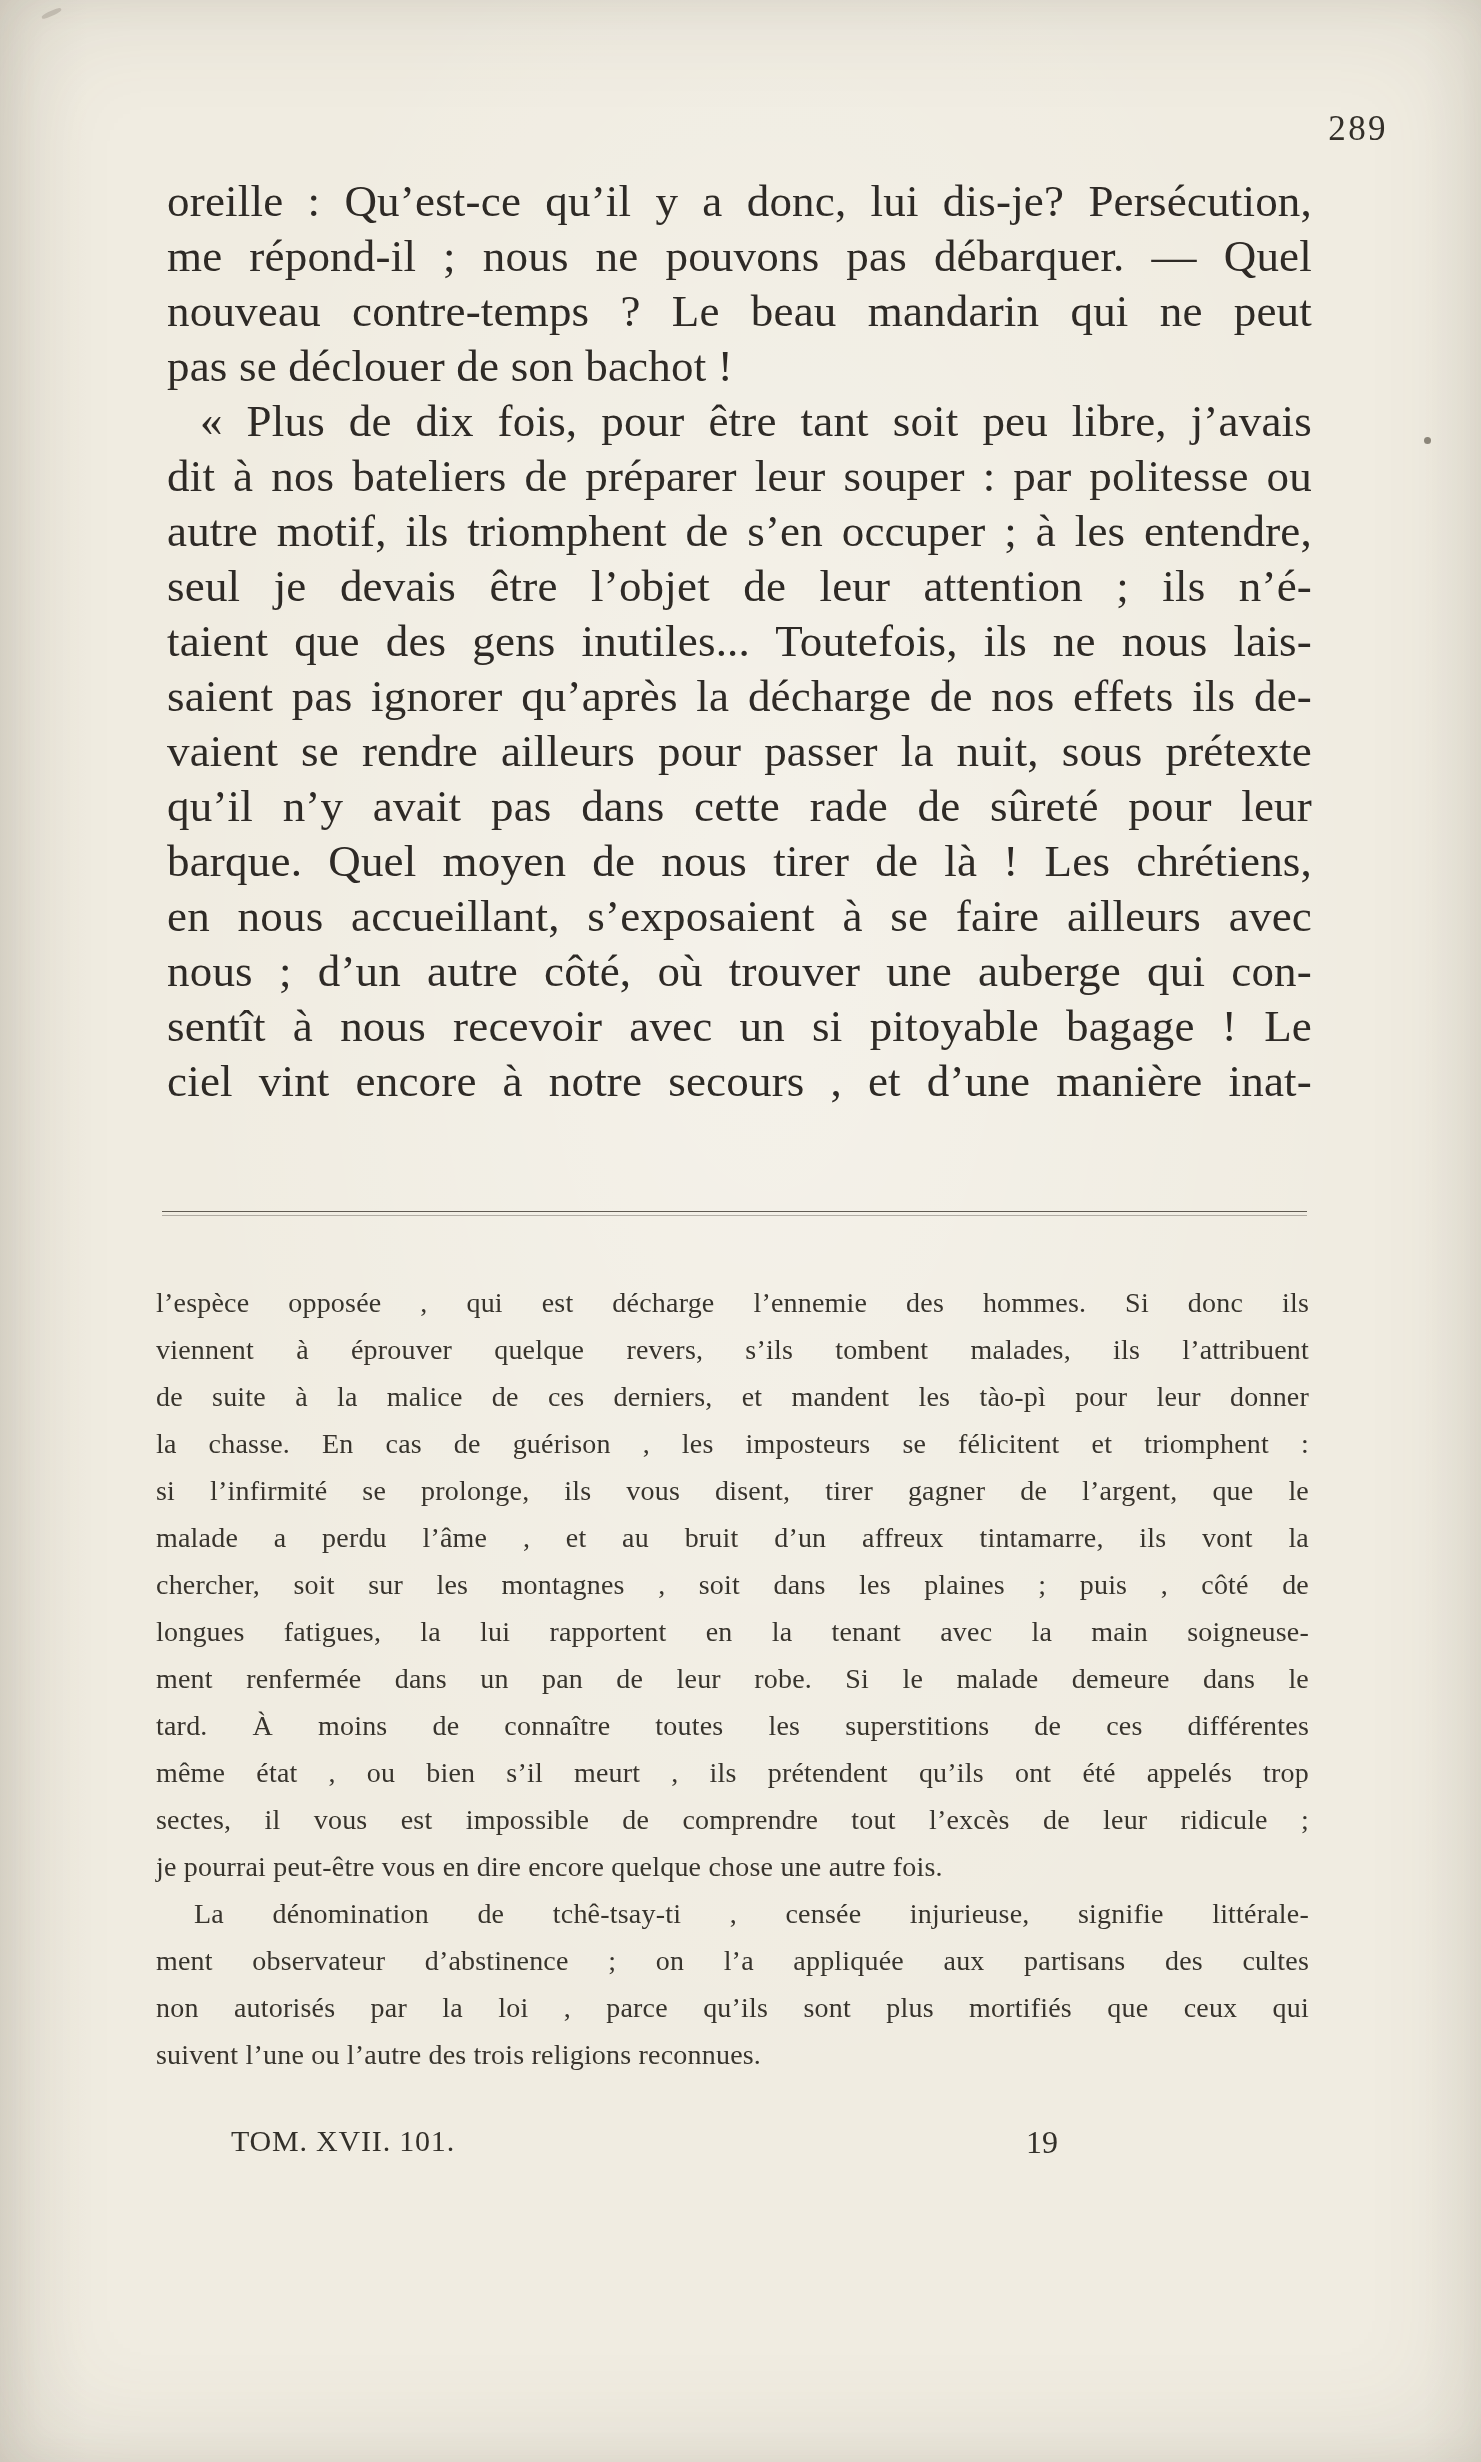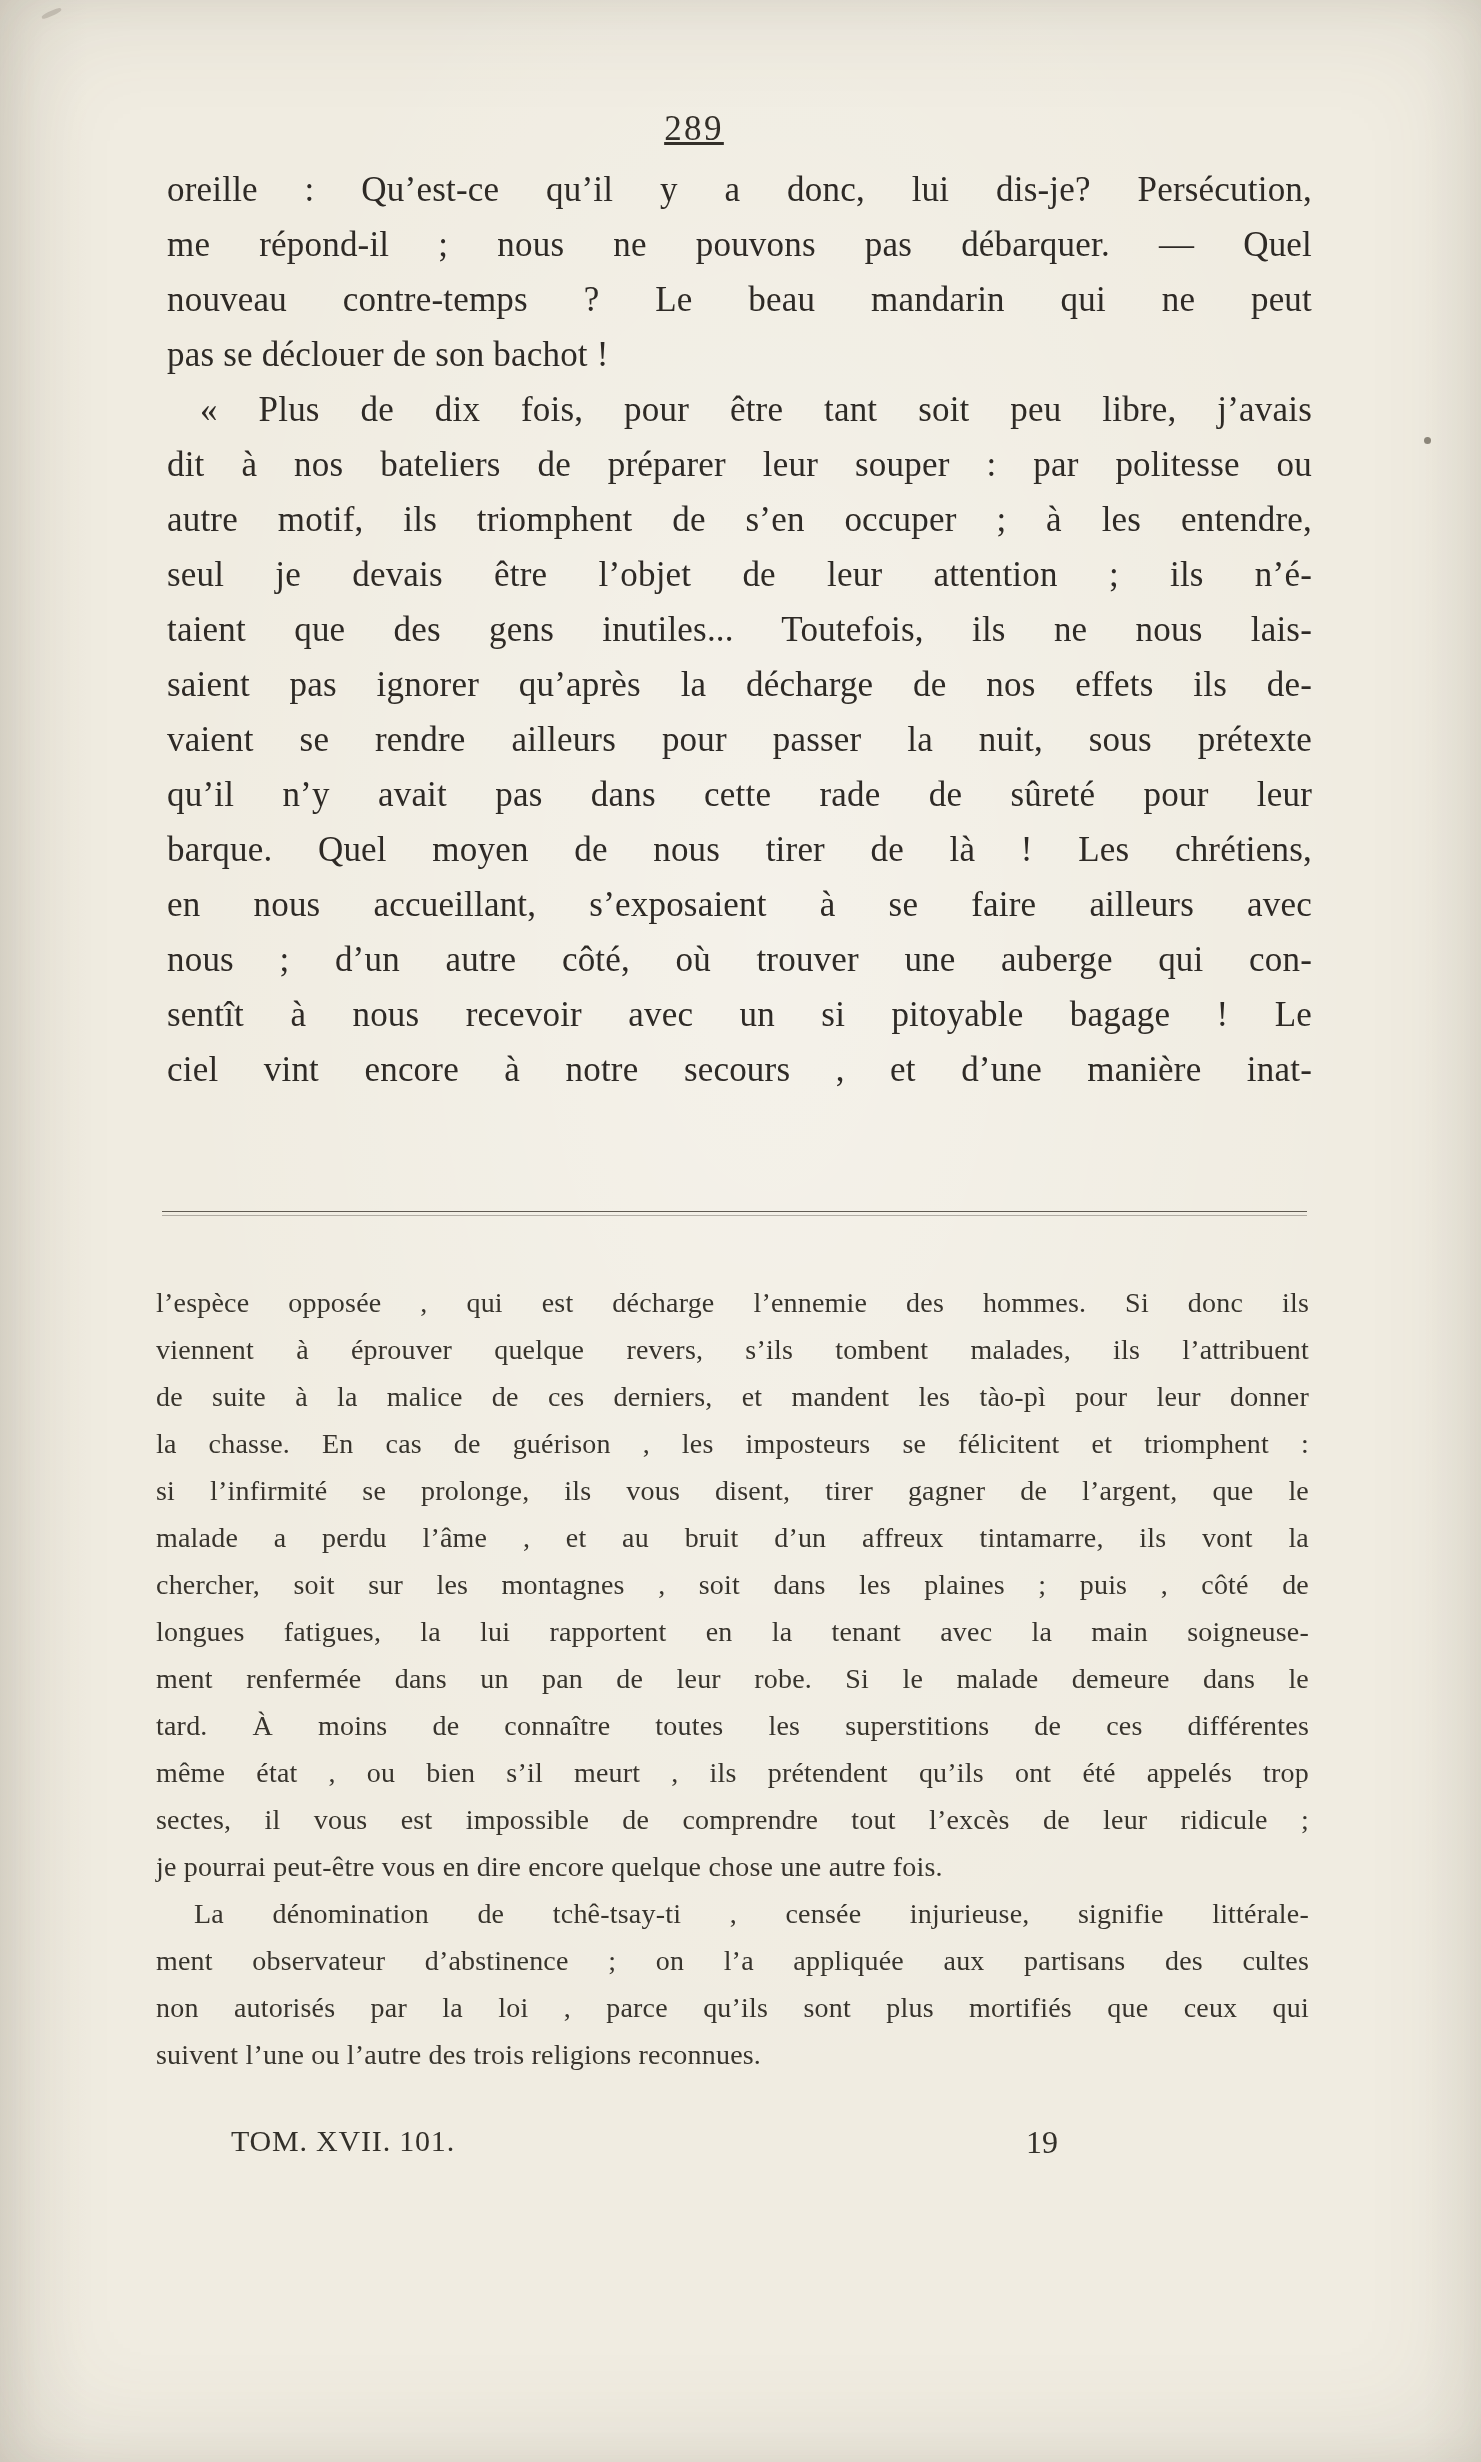--- a/index.html
+++ b/index.html
@@ -24,32 +24,31 @@
     position: absolute;
     inset: 0;
     box-shadow: inset 0 0 118px rgba(88,75,58,0.14), inset 11px 0 36px rgba(88,75,58,0.08);
     pointer-events: none;
   }
   .page-number {
     position: absolute;
     top: 109px;
     left: 0;
     width: 1388px;
-    text-align: center;
+    text-align: right;
     font-size: 35px;
     letter-spacing: 2.4px;
     color: #332f29;
-    text-decoration: underline;
   }
   .main-text {
     position: absolute;
-    top: 162px;
+    top: 174px;
     left: 167px;
     width: 1145px;
-    font-size: 35px;
+    font-size: 45px;
     line-height: 55px;
     letter-spacing: 0.2px;
   }
   .line {
     text-align: justify;
     text-align-last: justify;
     white-space: normal;
   }
   .line.flush {
     text-align-last: left;

